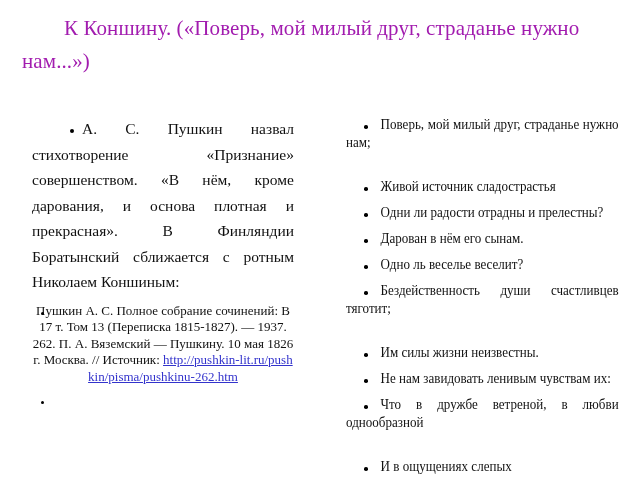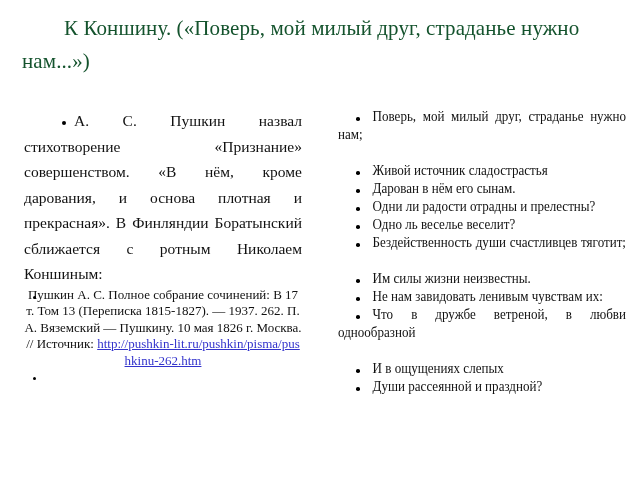--- a/index.html
+++ b/index.html
@@ -26,21 +26,21 @@
   
   .slide-title {
     position: absolute;
     left: 22px;
     top: 12px;
     width: 600px;
     font-size: 21px;
     line-height: 33px;
     text-indent: 42px;
     text-align: left;
-    color: #14532d;
+    color: #a21caf;
     letter-spacing: 0.1px;
   }
 
   
   .col-left {
     position: absolute;
     left: 24px;
     top: 108px;
     width: 278px;
   }
@@ -52,21 +52,21 @@
   }
 
   
   ul.blist {
     list-style: none;
     margin: 0;
     padding: 0;
   }
   ul.blist > li {
     position: relative;
-    margin: 0;
+    margin: 8px;
     padding: 0;
   }
   .bullet {
     position: absolute;
     display: block;
     background: #000;
     border-radius: 50%;
   }
 
   
@@ -191,25 +191,25 @@
       <li class="r-item">
         <span class="bullet"></span>
         <span class="r-text just">Поверь, мой милый друг, страданье нужно нам;</span>
       </li>
       <li class="r-item">
         <span class="bullet"></span>
         <span class="r-text">Живой источник сладострастья</span>
       </li>
       <li class="r-item">
         <span class="bullet"></span>
+        <span class="r-text">Одни ли радости отрадны и прелестны?</span>
+      </li>
+      <li class="r-item">
+        <span class="bullet"></span>
         <span class="r-text">Дарован в нём его сынам.</span>
-      </li>
-      <li class="r-item">
-        <span class="bullet"></span>
-        <span class="r-text">Одни ли радости отрадны и прелестны?</span>
       </li>
       <li class="r-item">
         <span class="bullet"></span>
         <span class="r-text">Одно ль веселье веселит?</span>
       </li>
       <li class="r-item">
         <span class="bullet"></span>
         <span class="r-text just">Бездейственность души счастливцев тяготит;</span>
       </li>
       <li class="r-item">

